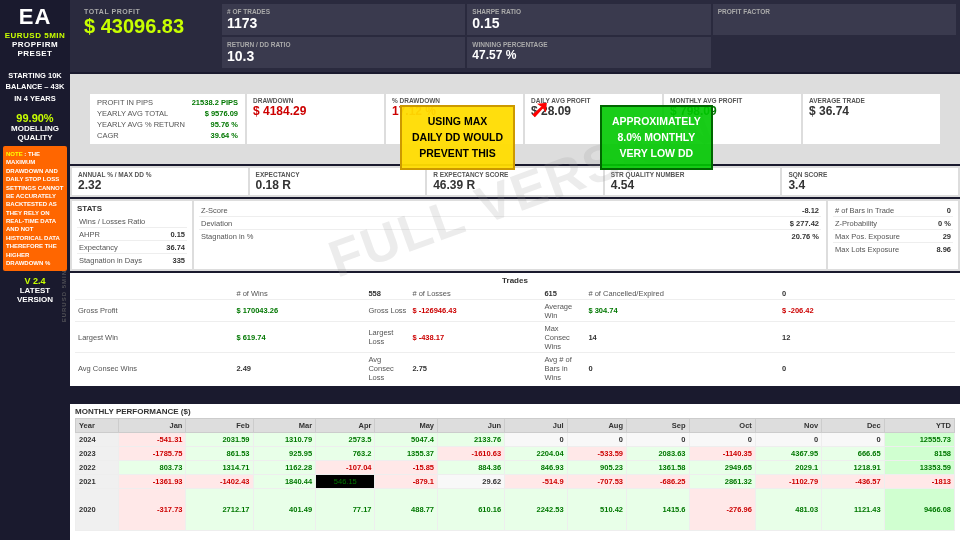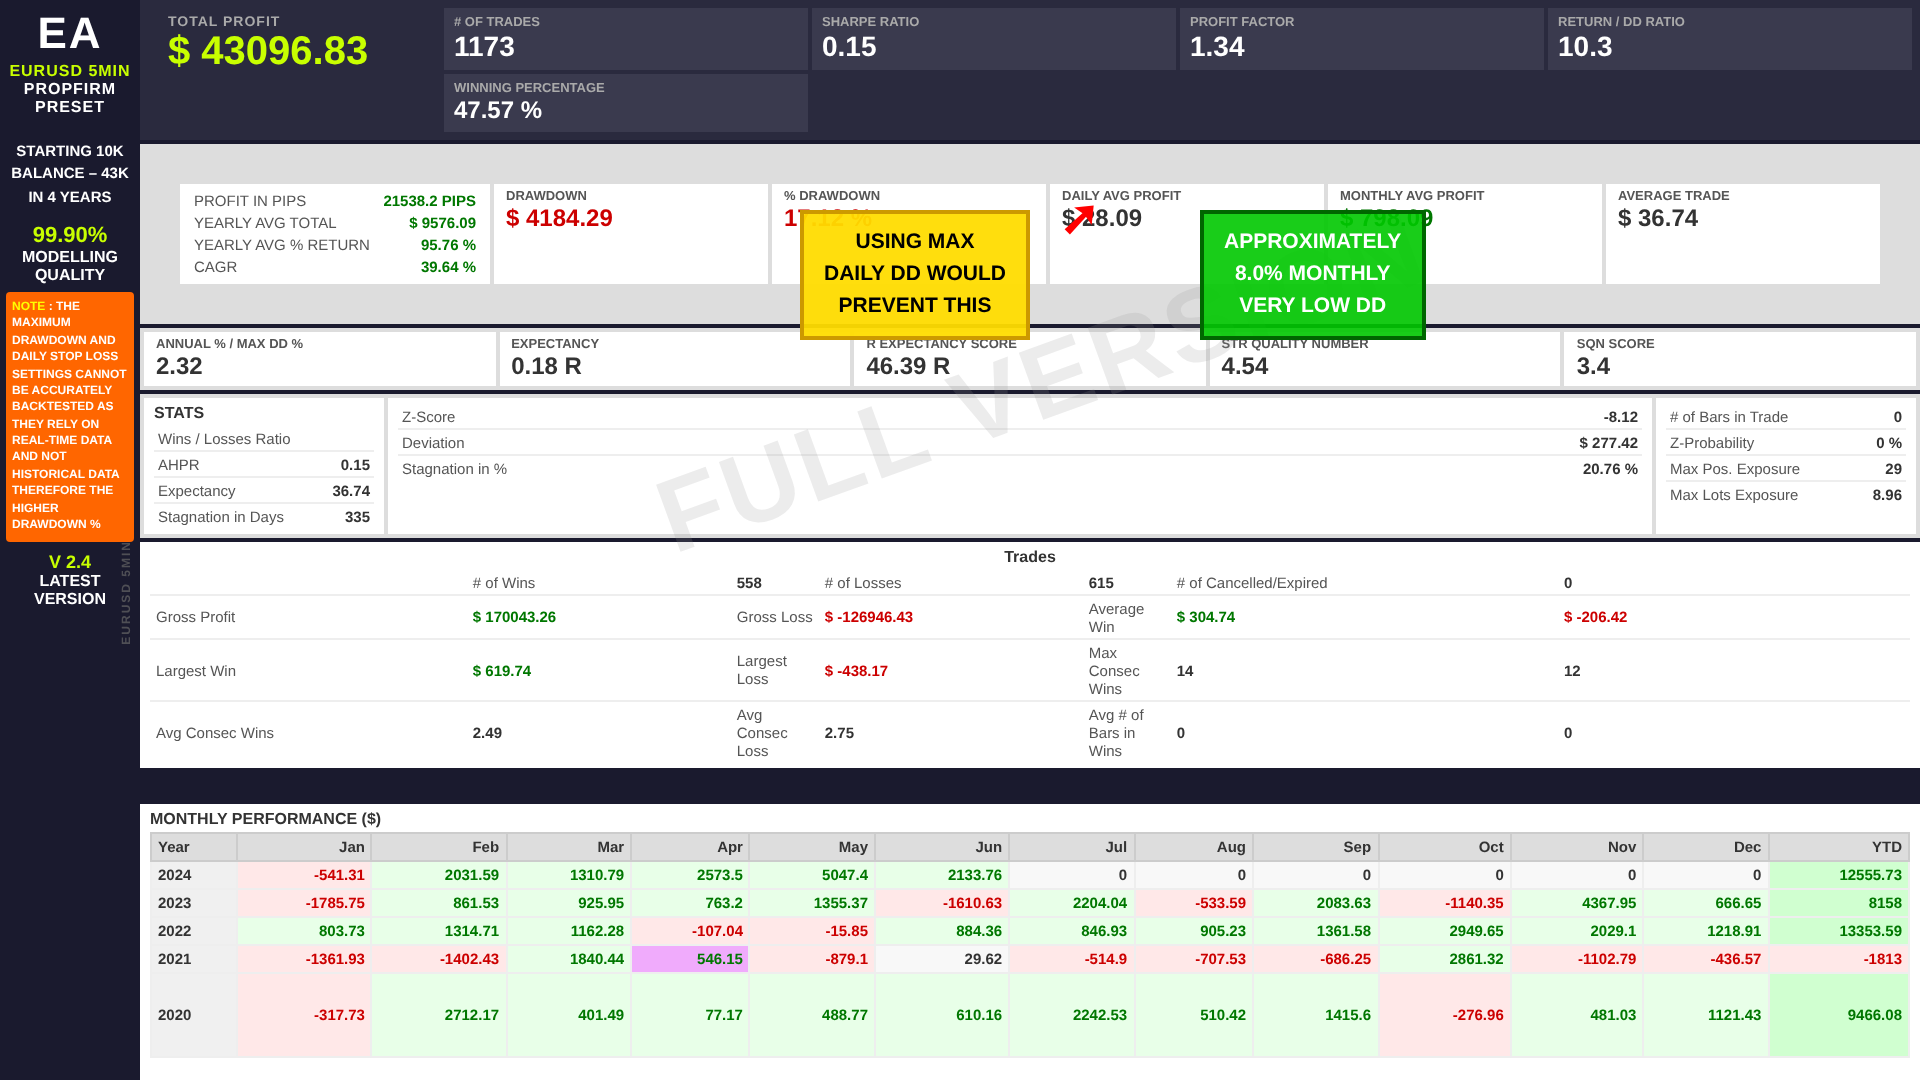--- a/index.html
+++ b/index.html
@@ -182,32 +182,31 @@
       <span>APPROXIMATELY<br>8.0% MONTHLY<br>VERY LOW DD</span>
     </div>
 
     <div style="background:#2a2a3e; padding:4px; display:flex; gap:3px; margin-bottom:2px;">
 
       <div style="color:#fff; padding:4px 10px; min-width:145px;">
         <div style="font-size:7px; color:#aaa; font-weight:700; letter-spacing:0.5px;">TOTAL PROFIT</div>
         <div style="color:#c8ff00; font-size:20px; font-weight:900;">$ 43096.83</div>
       </div>
 
-      <div style="flex:1; display:grid; grid-template-columns:repeat(4,1fr); gap:2px;">
+      <div style="flex:1; display:grid; grid-template-columns:repeat(3,1fr); gap:2px;">
         <div style="background:#3a3a4e; padding:4px 5px;">
           <div style="font-size:6.5px; color:#aaa; font-weight:700;"># OF TRADES</div>
           <div style="font-size:14px; color:#fff; font-weight:900;">1173</div>
         </div>
         <div style="background:#3a3a4e; padding:4px 5px;">
           <div style="font-size:6.5px; color:#aaa; font-weight:700;">SHARPE RATIO</div>
           <div style="font-size:14px; color:#fff; font-weight:900;">0.15</div>
         </div>
         <div style="background:#3a3a4e; padding:4px 5px;">
           <div style="font-size:6.5px; color:#aaa; font-weight:700;">PROFIT FACTOR</div>
-          <div style="font-size:14px; color:#fff; font-weight:900;">1.34</div>
         </div>
         <div style="background:#3a3a4e; padding:4px 5px;">
           <div style="font-size:6.5px; color:#aaa; font-weight:700;">RETURN / DD RATIO</div>
           <div style="font-size:14px; color:#fff; font-weight:900;">10.3</div>
         </div>
         <div style="background:#3a3a4e; padding:4px 5px;">
           <div style="font-size:6.5px; color:#aaa; font-weight:700;">WINNING PERCENTAGE</div>
           <div style="font-size:12px; color:#fff; font-weight:900;">47.57 %</div>
         </div>
       </div>
@@ -464,21 +463,21 @@
               <td style="padding: 2px 3px; text-align: right; border: 1px solid rgb(238, 238, 238); font-weight: 600; background: rgb(232, 255, 232); color: rgb(0, 119, 0);">2949.65</td>
               <td style="padding: 2px 3px; text-align: right; border: 1px solid rgb(238, 238, 238); font-weight: 600; background: rgb(232, 255, 232); color: rgb(0, 119, 0);">2029.1</td>
               <td style="padding: 2px 3px; text-align: right; border: 1px solid rgb(238, 238, 238); font-weight: 600; background: rgb(232, 255, 232); color: rgb(0, 119, 0);">1218.91</td>
               <td style="padding: 2px 3px; text-align: right; border: 1px solid rgb(238, 238, 238); font-weight: 900; background: rgb(208, 255, 208); color: rgb(0, 119, 0);">13353.59</td>
             </tr>
             <tr>
               <td style="padding: 2px 3px; text-align: left; border: 1px solid rgb(238, 238, 238); font-weight: 700; background: rgb(240, 240, 240); color: rgb(51, 51, 51);">2021</td>
               <td style="padding: 2px 3px; text-align: right; border: 1px solid rgb(238, 238, 238); font-weight: 600; background: rgb(255, 232, 232); color: rgb(204, 0, 0);">-1361.93</td>
               <td style="padding: 2px 3px; text-align: right; border: 1px solid rgb(238, 238, 238); font-weight: 600; background: rgb(255, 232, 232); color: rgb(204, 0, 0);">-1402.43</td>
               <td style="padding: 2px 3px; text-align: right; border: 1px solid rgb(238, 238, 238); font-weight: 600; background: rgb(232, 255, 232); color: rgb(0, 119, 0);">1840.44</td>
-              <td style="padding: 2px 3px; text-align: right; border: 1px solid rgb(238, 238, 238); font-weight: 700; background: #f0abfc; color: rgb(0, 119, 0);">546.15</td>
+              <td style="padding: 2px 3px; text-align: center; border: 1px solid rgb(238, 238, 238); font-weight: 400; background: #000000; color: rgb(0, 119, 0);">546.15</td>
               <td style="padding: 2px 3px; text-align: right; border: 1px solid rgb(238, 238, 238); font-weight: 600; background: rgb(255, 232, 232); color: rgb(204, 0, 0);">-879.1</td>
               <td style="padding: 2px 3px; text-align: right; border: 1px solid rgb(238, 238, 238); font-weight: 600; background: rgb(248, 248, 248); color: rgb(51, 51, 51);">29.62</td>
               <td style="padding: 2px 3px; text-align: right; border: 1px solid rgb(238, 238, 238); font-weight: 600; background: rgb(255, 232, 232); color: rgb(204, 0, 0);">-514.9</td>
               <td style="padding: 2px 3px; text-align: right; border: 1px solid rgb(238, 238, 238); font-weight: 600; background: rgb(255, 232, 232); color: rgb(204, 0, 0);">-707.53</td>
               <td style="padding: 2px 3px; text-align: right; border: 1px solid rgb(238, 238, 238); font-weight: 600; background: rgb(255, 232, 232); color: rgb(204, 0, 0);">-686.25</td>
               <td style="padding: 2px 3px; text-align: right; border: 1px solid rgb(238, 238, 238); font-weight: 600; background: rgb(232, 255, 232); color: rgb(0, 119, 0);">2861.32</td>
               <td style="padding: 2px 3px; text-align: right; border: 1px solid rgb(238, 238, 238); font-weight: 600; background: rgb(255, 232, 232); color: rgb(204, 0, 0);">-1102.79</td>
               <td style="padding: 2px 3px; text-align: right; border: 1px solid rgb(238, 238, 238); font-weight: 600; background: rgb(255, 232, 232); color: rgb(204, 0, 0);">-436.57</td>
               <td style="padding: 2px 3px; text-align: right; border: 1px solid rgb(238, 238, 238); font-weight: 900; background: rgb(255, 232, 232); color: rgb(204, 0, 0);">-1813</td>
             </tr>

